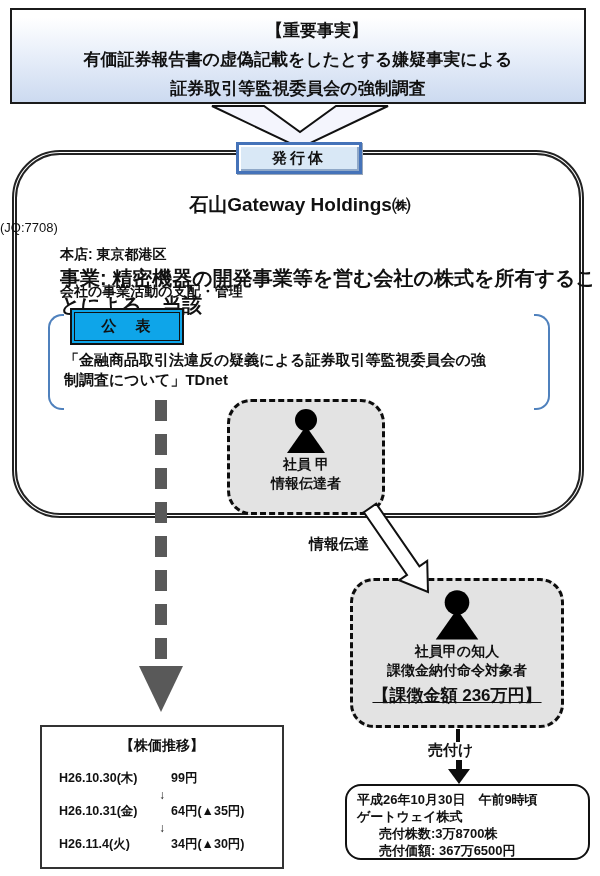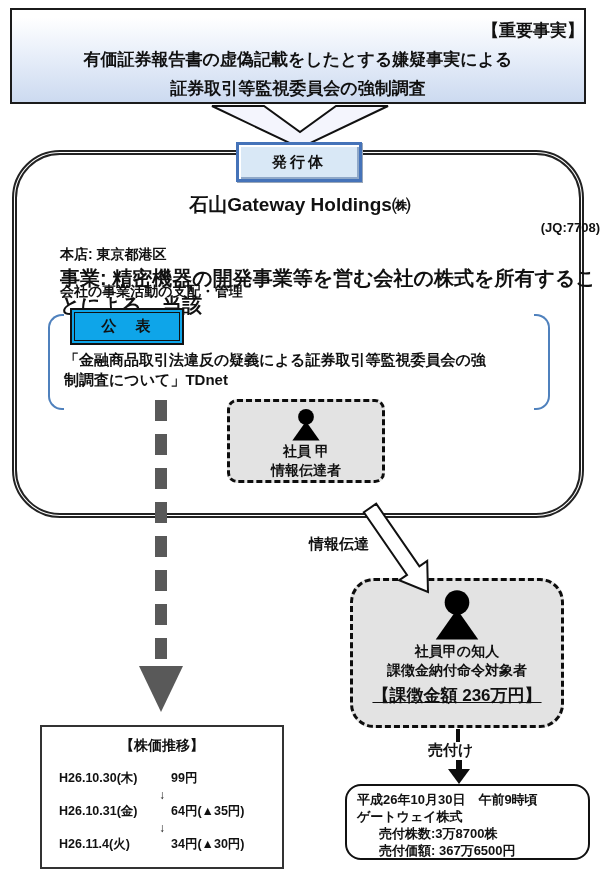--- a/index.html
+++ b/index.html
@@ -5,60 +5,60 @@
   html,body{margin:0;padding:0;background:#fff;}
   #canvas{position:relative;width:600px;height:876px;background:#fff;overflow:hidden;
           font-family:"Liberation Sans","DejaVu Sans",sans-serif;color:#111;}
   .abs{position:absolute;}
 
   
   .banner{left:10px;top:8px;width:576px;height:96px;box-sizing:border-box;
           border:2px solid #1b1b1b;
           background:linear-gradient(180deg,#ffffff 8%,#eaf0fa 45%,#ccdaf0 100%);
           font-weight:700;font-size:17px;line-height:29px;padding-top:6px;}
-  .banner .l1{text-align:right;padding-left:38px;}
+  .banner .l1{text-align:center;padding-left:38px;}
   .banner .lc{text-align:center;}
 
   
   .chevron{left:200px;top:103px;}
 
   
-  .issuer-tag{left:236px;top:142px;width:126px;height:40px;box-sizing:border-box;
+  .issuer-tag{left:236px;top:142px;width:126px;height:32px;box-sizing:border-box;
               background:#d9e8f6;border:3px solid #4573b9;
               box-shadow:inset 2px 2px 0 #ffffff,inset -2px -2px 0 #8fa8c8,1px 1px 0 #9aa7b8;
               display:flex;align-items:center;justify-content:center;
               font-weight:700;font-size:15px;letter-spacing:3px;z-index:6;}
 
   
   .main-rect{left:12px;top:150px;width:572px;height:368px;box-sizing:border-box;
              border:5px double #222;border-radius:48px;z-index:1;}
 
   .company-name{left:0;top:192px;width:600px;text-align:center;font-weight:700;font-size:19px;z-index:2;}
-  .ticker{left:0;top:220px;width:600px;text-align:right;font-size:13px;font-weight:700;z-index:2;}
+  .ticker{left:0;top:220px;width:600px;text-align:left;font-size:13px;font-weight:400;z-index:2;}
   .head-office{left:60px;top:246px;font-size:14px;font-weight:700;z-index:2;}
   .biz1{left:60px;top:265px;font-size:20px;font-weight:700;z-index:2;}
   .biz2{left:60px;top:283px;font-size:14px;font-weight:700;z-index:2;}
 
   
   .bracket{width:16px;height:96px;box-sizing:border-box;border:2.5px solid #4f81bd;z-index:2;}
   .bracket.left{left:48px;top:314px;border-right:none;border-radius:14px 0 0 14px;}
   .bracket.right{left:534px;top:314px;border-left:none;border-radius:0 14px 14px 0;}
   .pub-box{left:70px;top:308px;width:114px;height:37px;box-sizing:border-box;
            border:2px solid #111;padding:2px;z-index:3;background:#0ea5e9;}
   .pub-box-inner{border:1px solid #111;height:100%;box-sizing:border-box;
                  display:flex;align-items:center;justify-content:center;
                  font-weight:700;font-size:15px;letter-spacing:2px;}
   .pub-date{left:237px;top:315px;font-weight:700;font-size:15px;z-index:3;}
   .pub-t1{left:64px;top:351px;font-weight:700;font-size:15px;z-index:3;}
   .pub-t2{left:64px;top:371px;font-weight:700;font-size:15px;z-index:3;}
 
   
   .person-box{box-sizing:border-box;background:#e3e3e3;border:3px dashed #0d0d0d;
               display:flex;flex-direction:column;align-items:center;z-index:4;}
-  .employee-box{left:227px;top:399px;width:158px;height:84px;border-radius:10px;padding-top:7px;}
+  .employee-box{left:227px;top:399px;width:158px;height:116px;border-radius:24px;padding-top:7px;}
   .acq-box{left:350px;top:578px;width:214px;height:150px;border-radius:24px;padding-top:9px;}
   .p-line{font-weight:700;font-size:14px;line-height:19px;}
   .penalty{font-weight:700;font-size:17px;line-height:24px;margin-top:4px;text-decoration:underline;}
 
   .transfer-label{left:306px;top:535px;font-size:15px;font-weight:600;background:#fff;
                   padding:0 3px;z-index:7;}
   .white-arrow{left:350px;top:498px;z-index:5;}
   .gray-arrow{left:136px;top:398px;z-index:3;}
 
   

